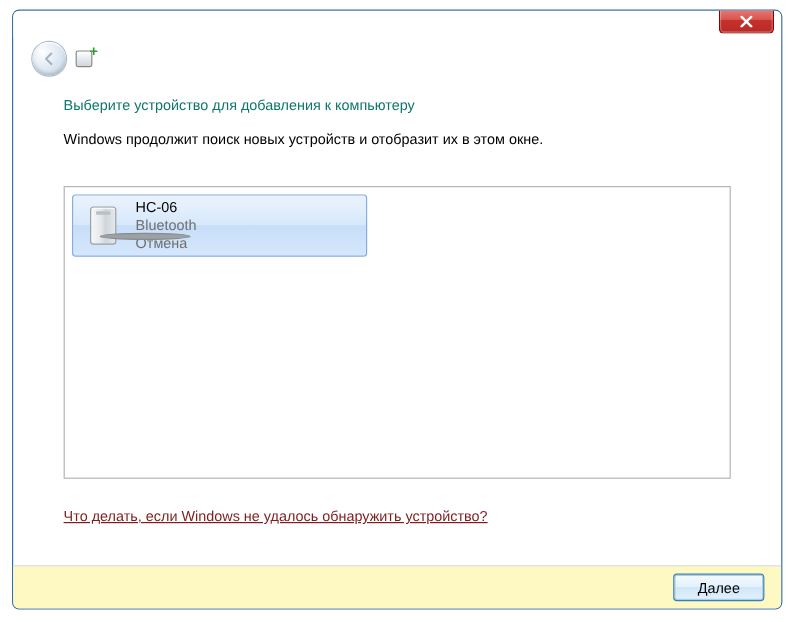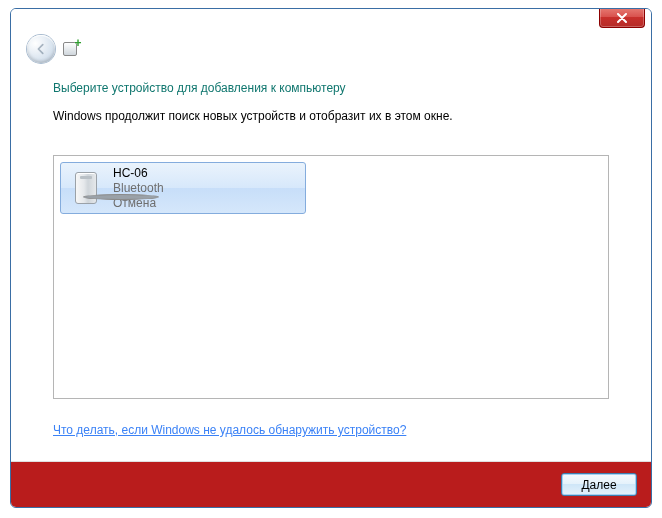--- a/index.html
+++ b/index.html
@@ -145,27 +145,27 @@
     border-radius: 50%;
   }
   .device-text { line-height: 1.25; }
   .device-name { color: #000; font-size: 12px; }
   .device-line { color: #6e6e6e; font-size: 12px; }
   .help-link {
     margin-top: 24px;
     font-size: 12px;
   }
   .help-link a {
-    color: #3b82f6;
+    color: #7f1d1d;
     text-decoration: underline;
   }
   .footer {
     border-top: 1px solid #dfdfdf;
-    background: #b91c1c;
-    height: 46px;
+    background: #fef9c3;
+    height: 36px;
     display: flex;
     align-items: center;
     justify-content: flex-end;
     gap: 8px;
     padding: 0 14px;
   }
   .btn {
     min-width: 76px;
     height: 23px;
     font-size: 12px;

